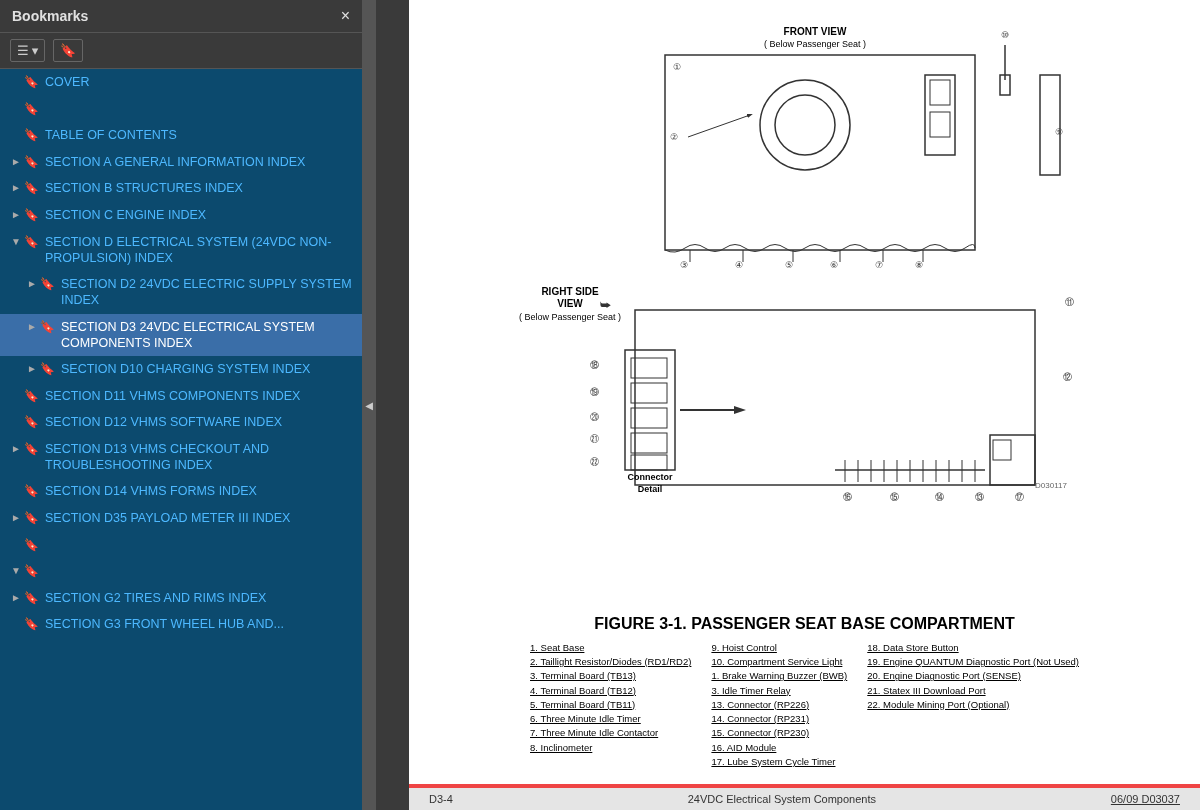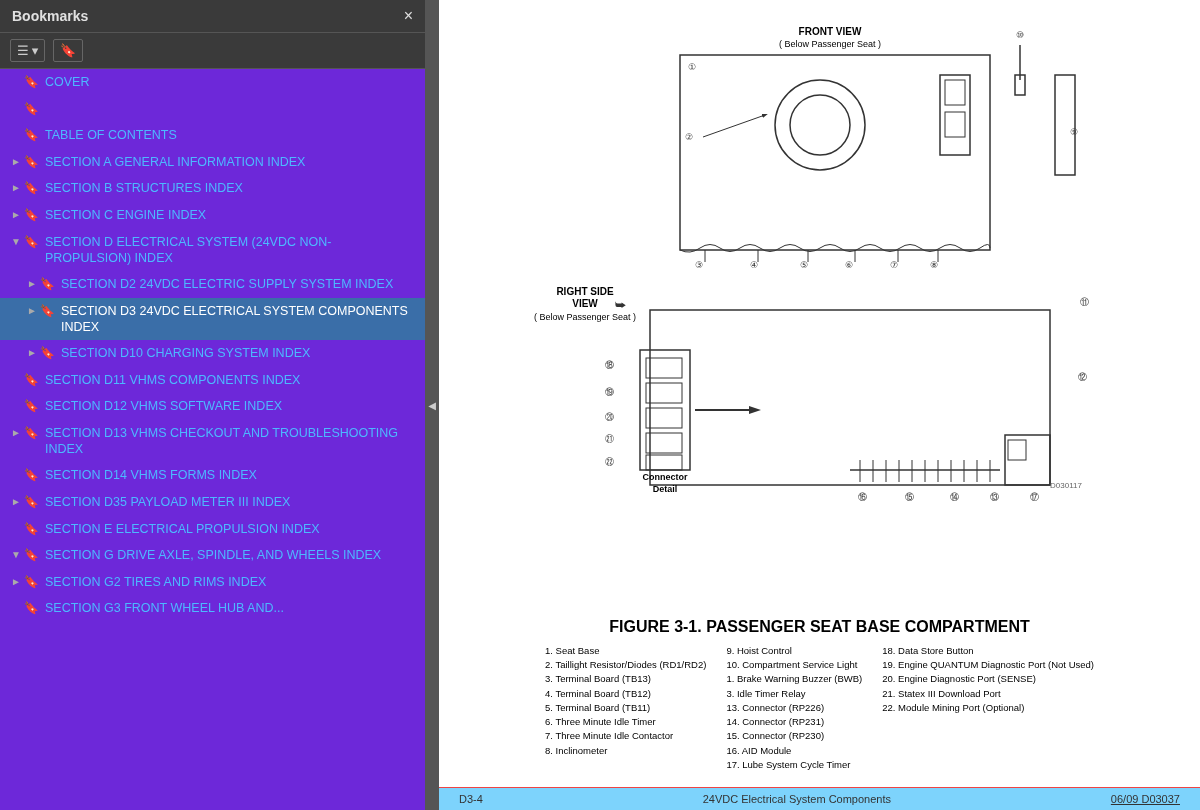--- a/index.html
+++ b/index.html
@@ -8,22 +8,22 @@
     
     .main-layout {
       display: flex;
       flex: 1;
       height: 810px;
       overflow: hidden;
     }
 
     
     .sidebar {
-      width: 425px;
-      background: #6d28d9;
+      width: 362px;
+      background: #0c4a6e;
       display: flex;
       flex-direction: column;
       height: 100%;
       flex-shrink: 0;
     }
 
     .sidebar-header {
       display: flex;
       align-items: center;
       justify-content: space-between;
@@ -140,20 +140,21 @@
     .indent-0 { padding-left: 8px; }
     .indent-1 { padding-left: 24px; }
 
     
     .pdf-area {
       flex: 1;
       background: #5a5a5a;
       display: flex;
       flex-direction: column;
       overflow: hidden;
+      margin-left: 33px;
     }
 
     .pdf-page {
       background: white;
       flex: 1;
       overflow: hidden;
       position: relative;
       margin: 0;
       padding: 20px 30px 15px 30px;
       display: flex;
@@ -187,26 +188,27 @@
       display: flex;
       gap: 20px;
       font-size: 9.5px;
       margin-top: 4px;
       line-height: 1.5;
     }
 
     .legend-col {
       display: flex;
       flex-direction: column;
+      text-decoration: underline;
     }
 
     
     .pdf-footer {
-      background: #7dd3fc;
-      border-top: 1px solid #ef4444;
+      background: #e5e5e5;
+      border-top: 4px solid #ef4444;
       padding: 5px 20px;
       display: flex;
       align-items: center;
       justify-content: space-between;
       font-size: 11px;
       color: #333;
       flex-shrink: 0;
     }
 
     .footer-left { font-weight: 400; }
@@ -332,27 +334,25 @@
 
       <div class="bookmark-item indent-0">
         <span class="expand-arrow">►</span>
         <span class="bookmark-icon">🔖</span>
         <span class="bookmark-text">SECTION D35 PAYLOAD METER III INDEX</span>
       </div>
 
       <div class="bookmark-item indent-0">
         <span class="expand-arrow">&nbsp;</span>
         <span class="bookmark-icon">🔖</span>
-        <span class="bookmark-text">SECTION E ELECTRICAL PROPULSION INDEX</span>
       </div>
 
       <div class="bookmark-item indent-0">
         <span class="expand-arrow">▼</span>
         <span class="bookmark-icon">🔖</span>
-        <span class="bookmark-text">SECTION G DRIVE AXLE, SPINDLE, AND WHEELS INDEX</span>
       </div>
 
       <div class="bookmark-item indent-0">
         <span class="expand-arrow">►</span>
         <span class="bookmark-icon">🔖</span>
         <span class="bookmark-text">SECTION G2 TIRES AND RIMS INDEX</span>
       </div>
 
       <div class="bookmark-item indent-0">
         <span class="expand-arrow">&nbsp;</span>

